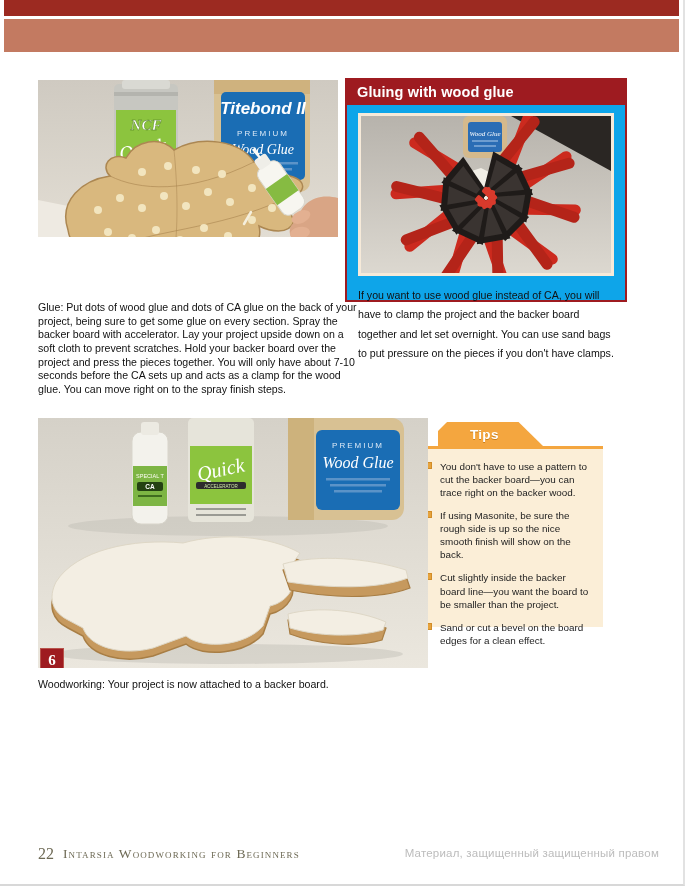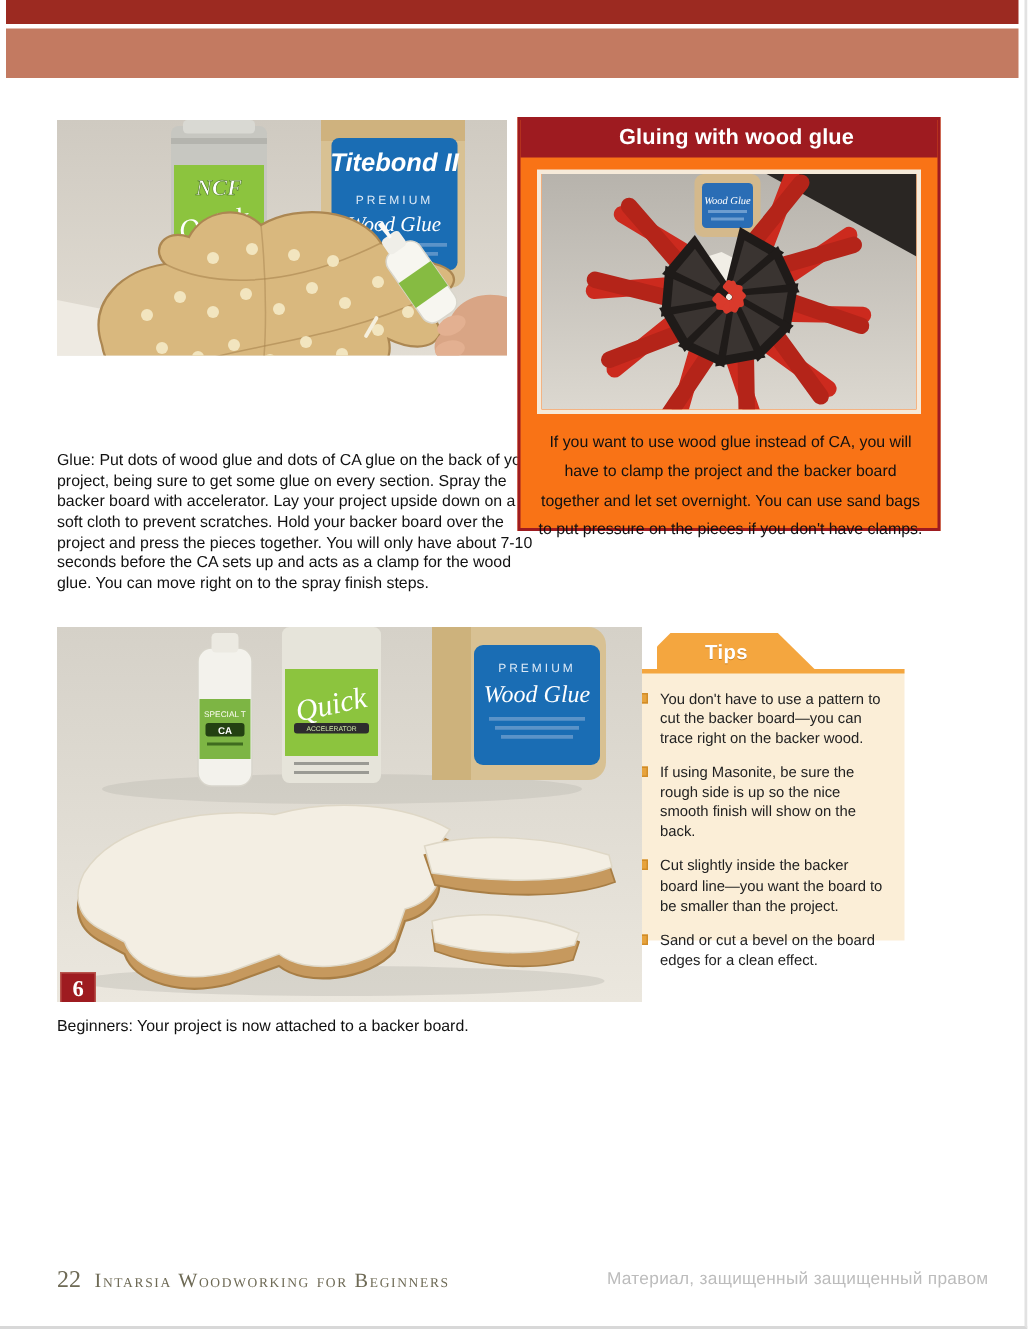--- a/index.html
+++ b/index.html
@@ -19,22 +19,22 @@
     position:absolute; width:25px; height:25px; background:#9e1b20;
     border:1px solid #b8544c; color:#fff; font-weight:bold; font-size:15px;
     display:flex; align-items:center; justify-content:center;
     font-family:"Liberation Serif", serif;
   }
 
   .para { position:absolute; font-size:10.6px; line-height:1.29; color:#111; }
   .para b { font-weight:normal; }
 
   .sidebar {
-    position:absolute; left:345px; top:78px; width:282px; height:276px;
-    background:#f97316; border:2px solid #9e1b20;text-align:center;
+    position:absolute; left:345px; top:78px; width:282px; height:224px;
+    background:#0ea5e9; border:2px solid #9e1b20;
   }
   .sidebar-header {
     background:#9e1b20; color:#fff; font-weight:bold; font-size:14.5px;
     height:25px; line-height:25px; padding-left:10px; letter-spacing:.1px;
   }
   .sidebar-photo { position:absolute; left:11px; top:33px; width:256px; height:163px; border:3px solid #f6ead9; }
   .sidebar-text { position:absolute; left:11px; top:206px; width:258px; font-size:10.6px; line-height:1.82; color:#111; }
 
   .tips-tab {
     position:absolute; left:438px; top:422px; width:106px; height:25px;
@@ -288,21 +288,21 @@
         <path d="M245,146 C280,136 330,140 368,152 L370,160 C338,172 290,170 250,164 Z" fill="#f3eee3" stroke="#ded7c6" stroke-width="1"></path>
 
         <path d="M250,202 C280,194 320,198 348,210 L344,222 C316,230 278,226 252,216 Z" fill="#c6995e" stroke="#a87e45" stroke-width="1.2"></path>
         <path d="M250,196 C280,188 320,192 348,204 L345,212 C316,220 278,218 252,210 Z" fill="#f3eee3" stroke="#ded7c6" stroke-width="1"></path>
       </g>
     </svg>
     <div class="badge" style="left:2px; top:230px; width:24px; height:24px;">6</div>
   </div>
 
   <div class="para" style="left:38px; top:678px; width:380px;">
-    <b>Beginners:</b><span> Your project is now attached to a backer board.</span>
+    <b>Woodworking:</b><span> Your project is now attached to a backer board.</span>
   </div>
 
   <div class="footer">
     <span class="footer-num">22</span>
     <span class="footer-title">Intarsia Woodworking for Beginners</span>
     <span class="footer-watermark">Материал, защищенный защищенный правом</span>
   </div>
 
 </div>
 

